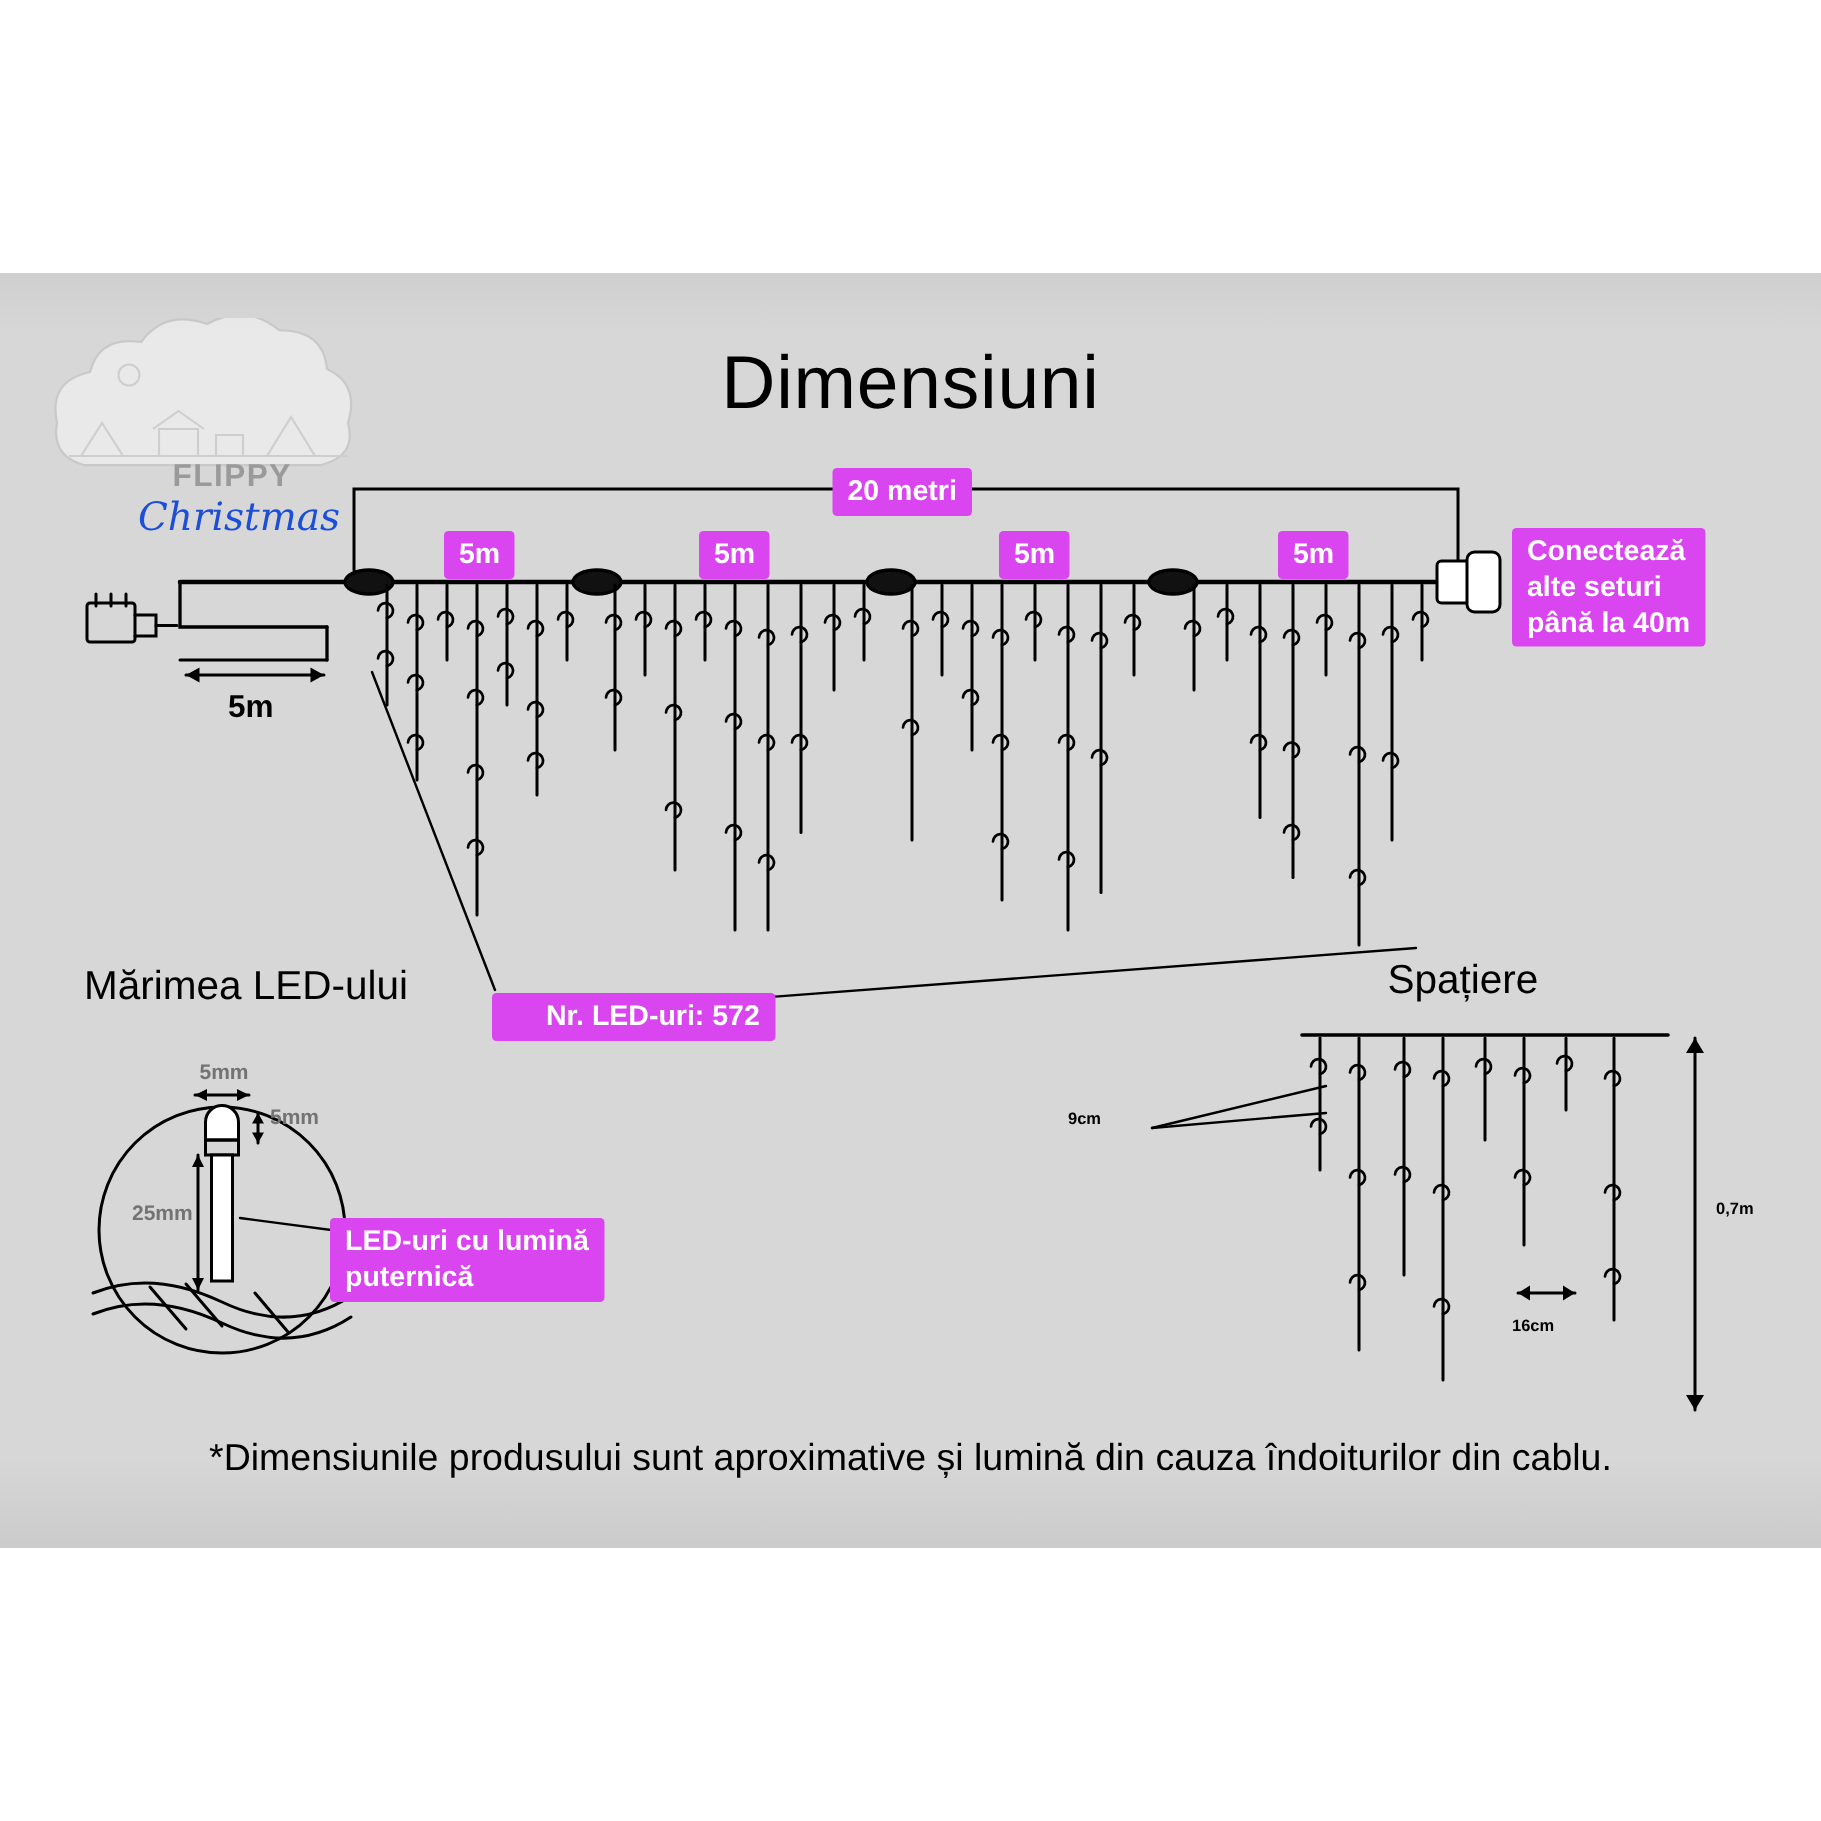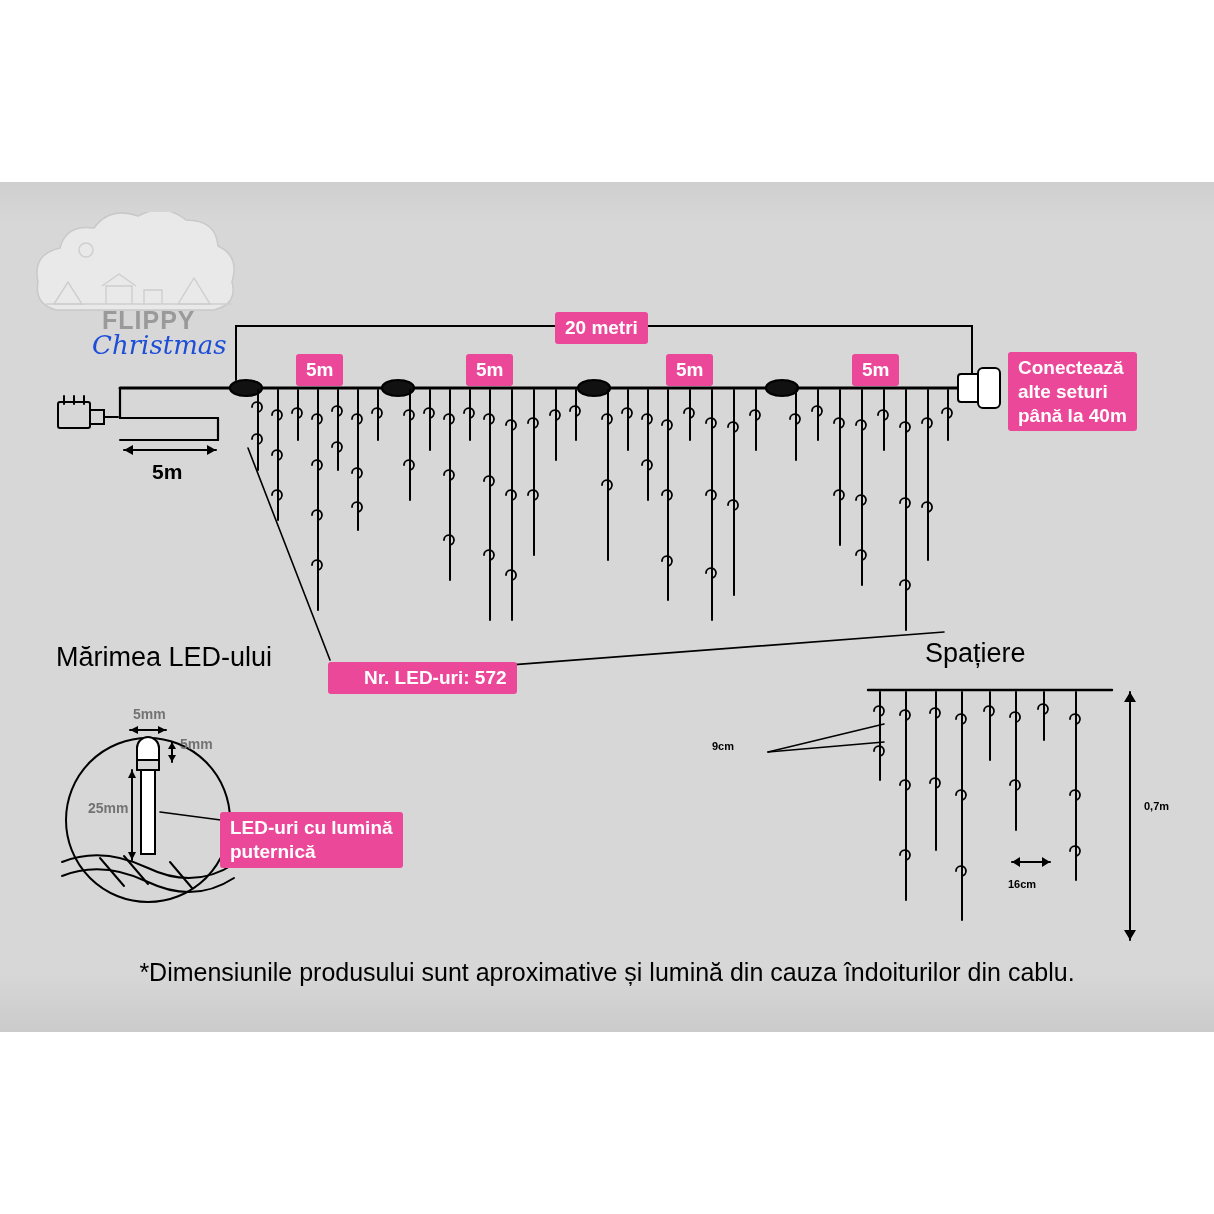--- a/index.html
+++ b/index.html
@@ -28,21 +28,21 @@
     position:absolute;left:0;bottom:0;width:100%;height:60px;
     background:linear-gradient(to top,#cbcbcb,#d7d7d7);
   }
   svg.diagram{
     position:absolute;left:0;top:0;width:1214px;height:1214px;
     pointer-events:none;
   }
   
   .chip{
     position:absolute;
-    background:#ec4899;
+    background:#d946ef;
     color:#fff;
     font-size:19px;
     font-weight:bold;
     padding:4px 10px;
     border-radius:3px;
     white-space:pre-line;
     line-height:1.25;
   }
   .plain{
     position:absolute;
@@ -69,22 +69,22 @@
   }
   .mid-dim{
     position:absolute;font-size:11px;color:#000;font-weight:bold;
   }
   
   #watermark{
     position:absolute;left:28px;top:212px;width:220px;height:130px;
     opacity:.45;
   }
   #wm-flippy{
-    position:absolute;left:102px;top:306px;
-    font-size:25px;color:#9a9a9a;font-weight:bold;letter-spacing:1px;
+    position:absolute;left:115px;top:306px;
+    font-size:21px;color:#9a9a9a;font-weight:bold;letter-spacing:1px;
   }
   #wm-christmas{
     position:absolute;left:92px;top:330px;
     font-size:26px;color:#1d4ed8;font-style:italic;
     font-family:"DejaVu Serif", serif;
   }
 </style>
 </head>
 <body>
 
@@ -340,20 +340,21 @@
       <path d="M150 92 l16 -26 l16 26 z"></path>
       <path d="M78 92 v-18 h26 v18"></path>
       <path d="M74 74 l17 -12 l17 12"></path>
       <path d="M116 92 v-14 h18 v14"></path>
       <path d="M18 92 h186"></path>
     </g>
   </svg>
   <div id="wm-flippy" class="plain">FLIPPY</div>
   <div id="wm-christmas" class="plain">Christmas</div>
 
+  <div id="title" class="plain">Dimensiuni</div>
 
   <div class="chip" style="left:555px;top:312px;">20 metri</div>
 
   <div class="chip" style="left:296px;top:354px;">5m</div>
   <div class="chip" style="left:466px;top:354px;">5m</div>
   <div class="chip" style="left:666px;top:354px;">5m</div>
   <div class="chip" style="left:852px;top:354px;">5m</div>
 
   <div class="chip" style="left:1008px;top:352px;font-size:19px;">Conectează
 alte seturi

